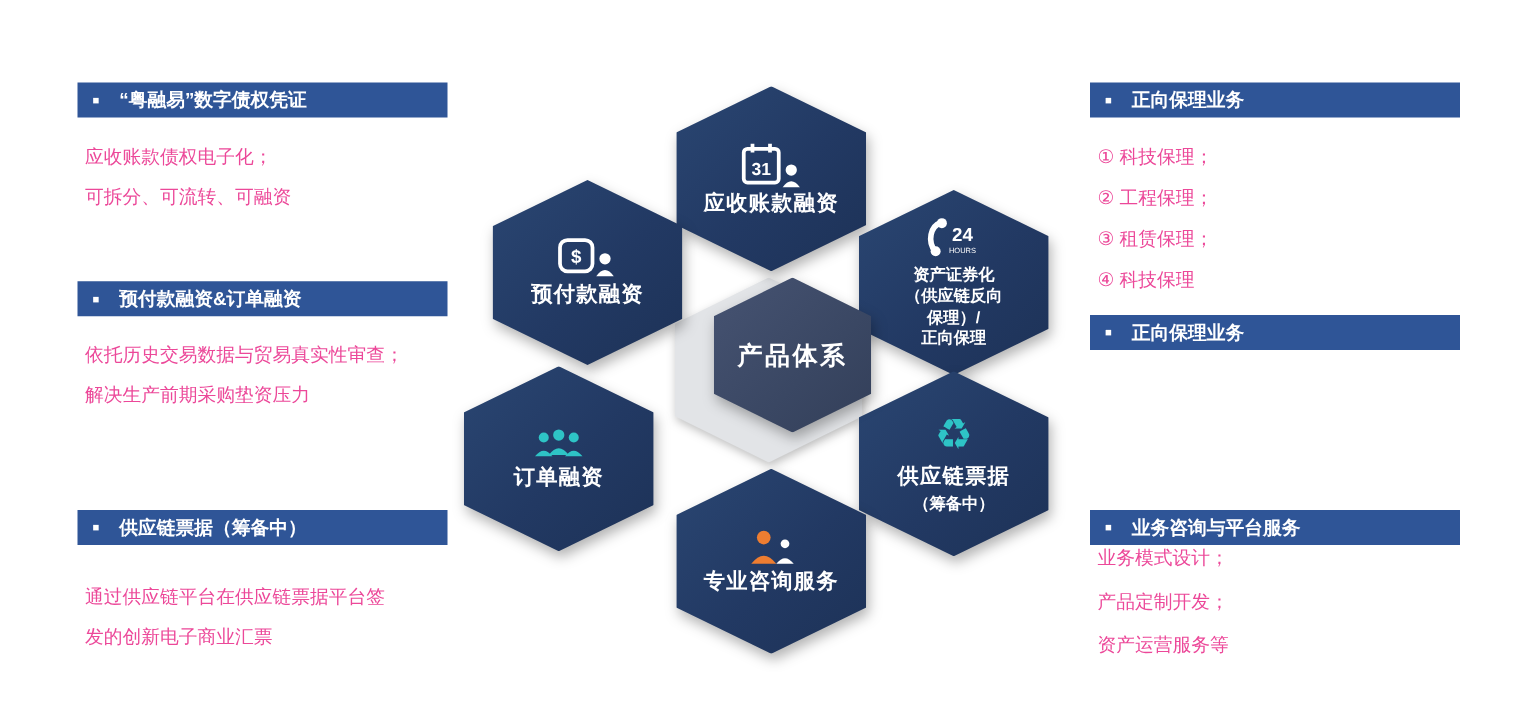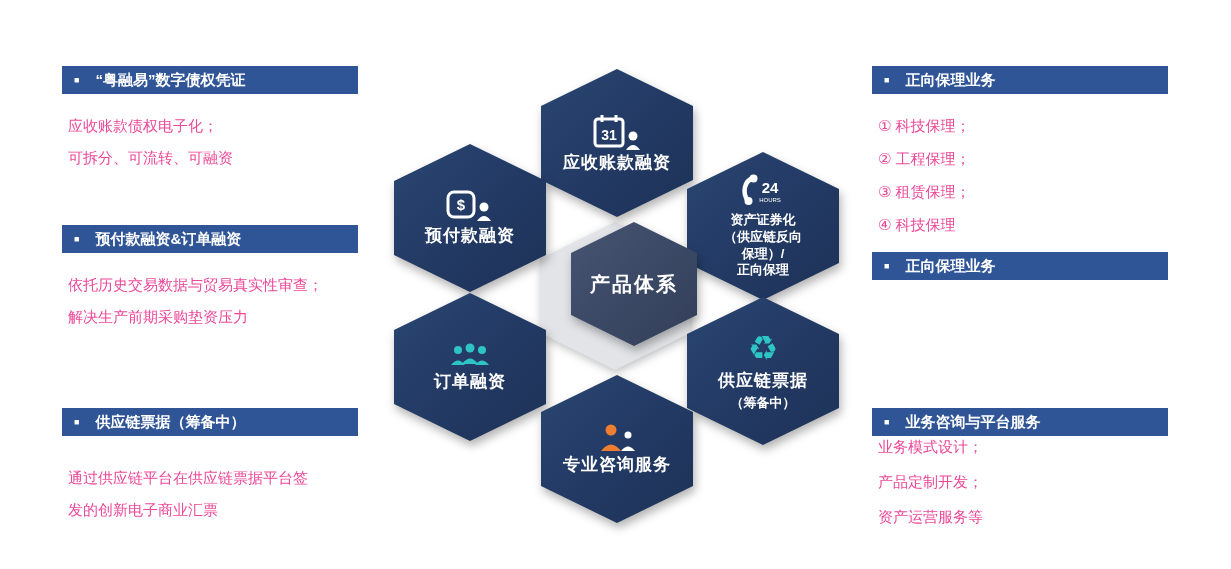--- a/index.html
+++ b/index.html
@@ -59,21 +59,21 @@
     display: flex;
     flex-direction: column;
     align-items: center;
     justify-content: center;
     gap: 1px;
     text-align: center;
   }
   .hx-top { left: 541px; top: 69px;  }
   .hx-tl  { left: 394px; top: 144px; }
   .hx-tr  { left: 687px; top: 152px; }
-  .hx-bl  { left: 394px; top: 293px; }
+  .hx-bl  { left: 371px; top: 293px; }
   .hx-br  { left: 687px; top: 297px; }
   .hx-bot { left: 541px; top: 375px; }
 
   .ringwrap { position: absolute; left: 540px; top: 222px; width: 150px; height: 148px; z-index: 0;
               filter: drop-shadow(1px 3px 4px rgba(0,0,0,0.25)); }
   .ring { width:100%; height:100%;
           clip-path: polygon(50% 0, 100% 25%, 100% 75%, 50% 100%, 0 75%, 0 25%);
           background: #e2e4e7; }
   .centerwrap { position: absolute; left: 552px; top: 222px; width: 126px; height: 124px; z-index: 2; margin-left: 19px; }
   .hex.center-hex { background: linear-gradient(135deg, #465372 0%, #3a4763 60%, #333f59 100%); }

